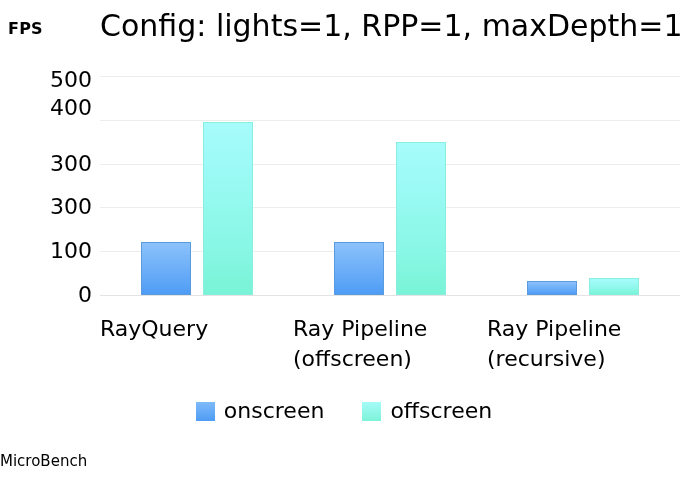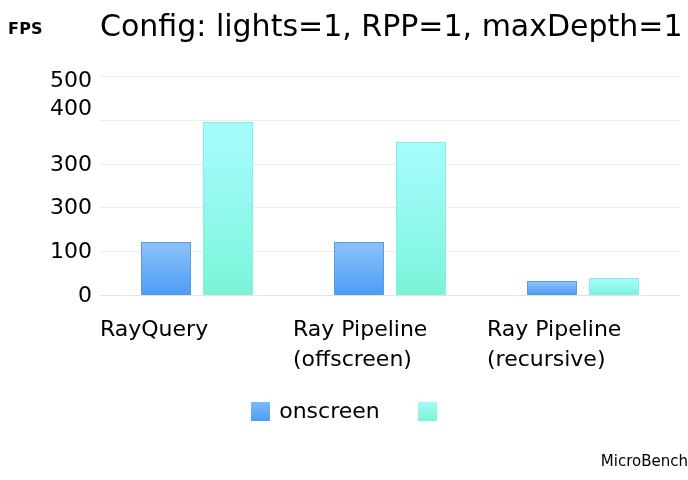--- a/index.html
+++ b/index.html
@@ -162,21 +162,21 @@
     color: #000;
     white-space: nowrap;
   }
 
   
   .xaxis-title {
     position: absolute;
     left: 0;
     top: 452px;
     width: 688px;
-    text-align: right;
+    text-align: left;
     font-size: 15px;
     line-height: 18px;
     color: #000;
   }
 </style>
 </head>
 <body>
 
 <div id="chart-root">
 
@@ -225,18 +225,19 @@
     </div>
   </div>
 
   <div class="legend">
     <div class="legend-item">
       <span class="legend-swatch onscreen"></span>
       <span class="legend-text">onscreen</span>
     </div>
     <div class="legend-item">
       <span class="legend-swatch offscreen"></span>
+      <span class="legend-text">offscreen</span>
     </div>
   </div>
 
   <div class="xaxis-title">MicroBench</div>
 
 </div>
 
 </body></html>

